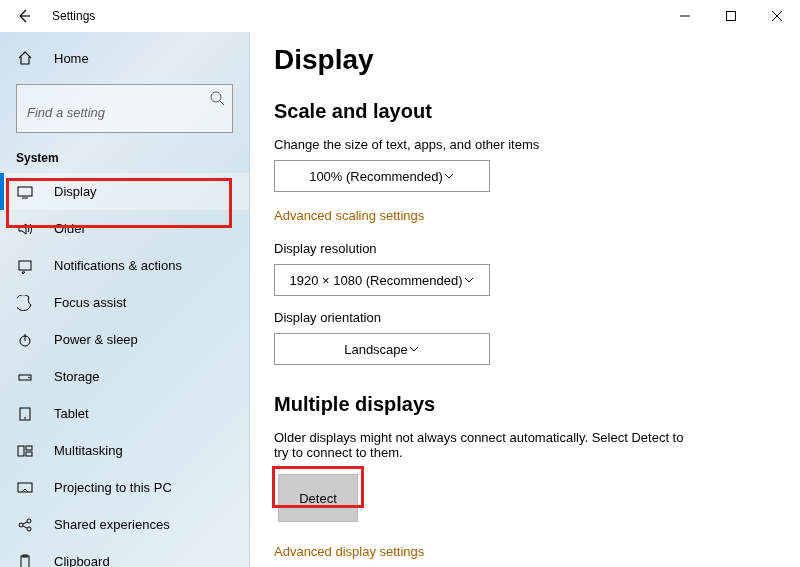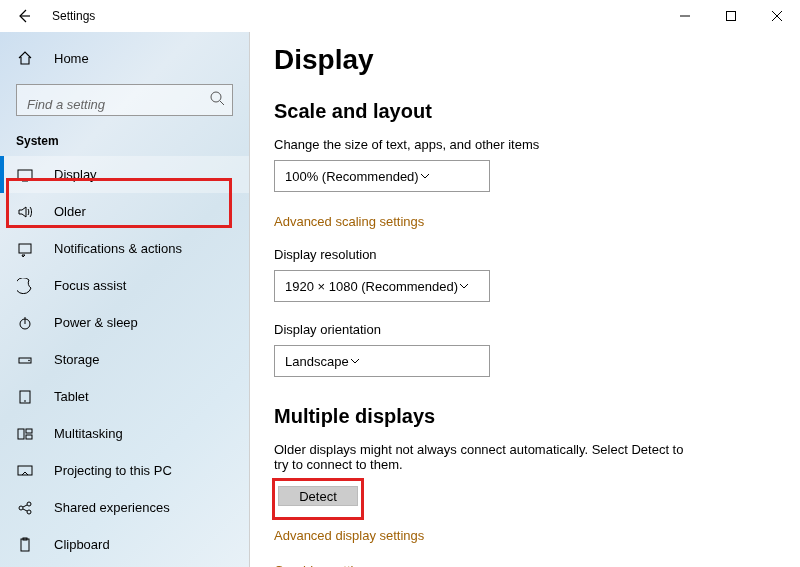--- a/index.html
+++ b/index.html
@@ -13,39 +13,39 @@
   .sidebar { width: 250px; height: 100%; position: relative; overflow: hidden;
     background: linear-gradient(135deg, #cddff0 0%, #e2ecf4 25%, #d4e4ee 50%, #dbeaf3 75%, #e8f1f7 100%);
     border-right: 1px solid #d0d0d0;
   }
   .sidebar-inner { padding: 8px 0; }
   .home-row { display: flex; align-items: center; height: 36px; padding-left: 16px; margin-bottom: 8px; cursor: pointer; }
   .home-row .icon { width: 18px; display: flex; justify-content: center; }
   .home-row span.lbl { margin-left: 20px; font-size: 13px; }
   .search-wrap { padding: 0 16px 10px 16px; }
   .search { position: relative; }
-  .search input { width: 100%; height: 32px; padding: 8px 30px 0 10px; border: 1px solid #999; background: rgba(255,255,255,0.5); font-size: 13px; outline: none; }
+  .search input { width: 100%; height: 49px; padding: 8px 30px 0 10px; border: 1px solid #999; background: rgba(255,255,255,0.5); font-size: 13px; outline: none; }
   .search input::placeholder { color: #666; font-style: italic; }
   .search .sicon { position: absolute; right: 8px; top: 6px; color: #555; }
   .cat-label { padding: 8px 16px 8px 16px; font-size: 12px; font-weight: 700; }
   .nav { list-style: none; }
   .nav li { display: flex; align-items: center; height: 37px; padding-left: 16px; cursor: pointer; font-size: 13px; position: relative; }
   .nav li .icon { width: 18px; display: flex; justify-content: center; }
   .nav li .lbl { margin-left: 20px; }
   .nav li.selected { background: rgba(255,255,255,0.35); }
   .nav li.selected::before { content:""; position:absolute; left:0; top:0; bottom:0; width:4px; background:#0078d4; }
   .highlight-red { position: absolute; border: 3px solid #e02020; pointer-events: none; }
   .content { flex: 1; padding: 12px 24px 0 24px; overflow-y: auto; position: relative; }
   .content h1 { font-size: 28px; font-weight: 600; margin-bottom: 24px; }
   .content h2 { font-size: 20px; font-weight: 600; margin: 8px 0 14px 0; }
   .field-label { font-size: 13px; margin-bottom: 8px; }
-  .combo { width: 216px; height: 32px; border: 1px solid #999; display: flex; align-items: center; justify-content: flex-start; padding: 0 10px; font-size: 13px; background: #fff; cursor: pointer; margin-bottom: 20px; }
+  .combo { width: 216px; height: 32px; border: 1px solid #999; display: flex; align-items: center; justify-content: center; padding: 0 10px; font-size: 13px; background: #fff; cursor: pointer; margin-bottom: 14px; }
   .link { color: #a16207; font-size: 13px; display: inline-block; margin-bottom: 18px; cursor: pointer; }
   .desc { font-size: 13px; margin-bottom: 8px; max-width: 420px; }
-  .btn { min-width: 80px; height: 20px; background: #ccc; border: 1px solid #bbb; font-size: 13px; cursor: pointer; }
+  .btn { min-width: 80px; height: 48px; background: #ccc; border: 1px solid #bbb; font-size: 13px; cursor: pointer; }
   .btn-wrap { position: relative; display: inline-block; padding:6px 6px 6px 4px; }
   svg { display:block; }
 </style>
 </head>
 <body>
 
 <div class="titlebar">
   <div class="back">
     <svg width="16" height="16" viewBox="0 0 16 16">
         <path d="M10 2 L4 8 L10 14" stroke="#000" stroke-width="1.2" fill="none"></path>

